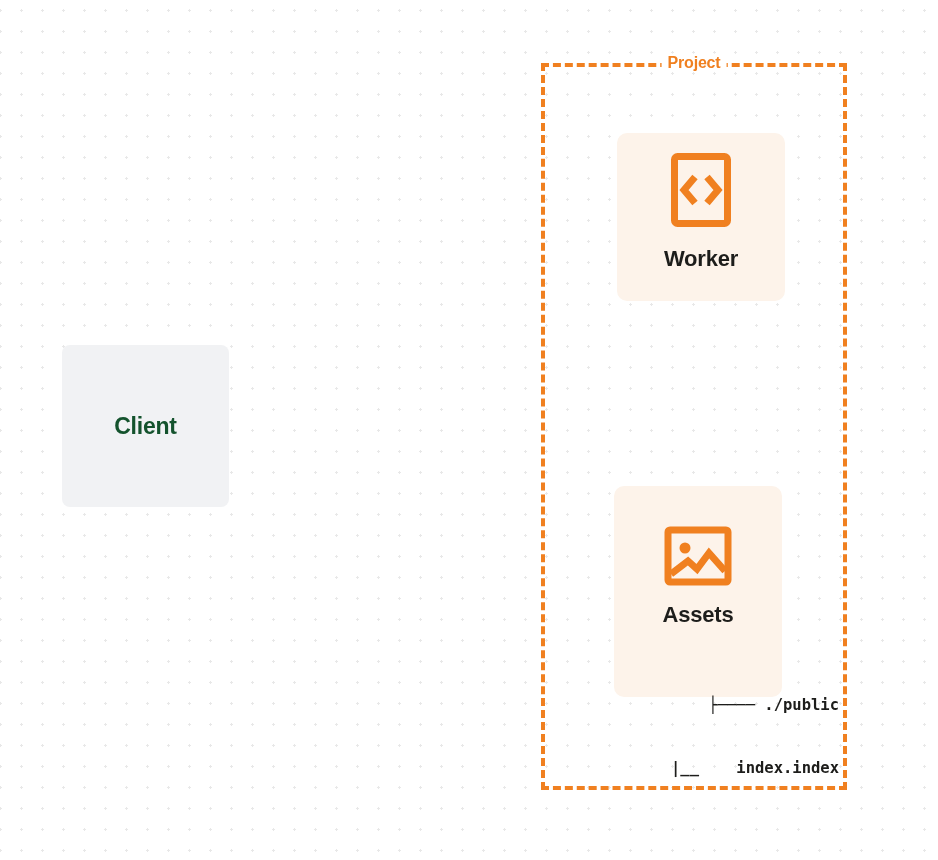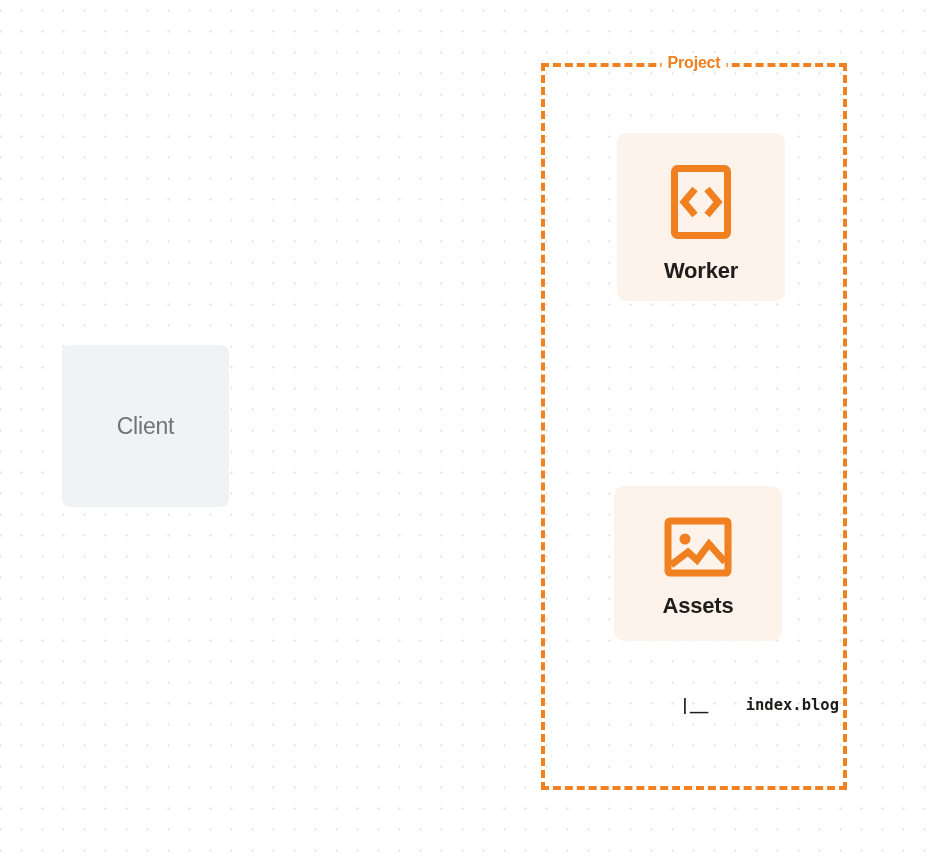--- a/index.html
+++ b/index.html
@@ -32,22 +32,22 @@
     width: 167px;
     height: 162px;
     background-color: #f1f2f4;
     border-radius: 8px;
     display: flex;
     align-items: center;
     justify-content: center;
   }
   #client-node .node-label {
     font-size: 23px;
-    font-weight: normal;
-    color: #737373;
+    font-weight: bold;
+    color: #14532d;
     letter-spacing: -0.2px;
   }
 
   
   #connection-group {
     position: absolute;
     left: 250px;
     top: 330px;
     width: 270px;
     height: 190px;
@@ -102,27 +102,27 @@
     border-radius: 10px;
     display: flex;
     flex-direction: column;
     align-items: center;
     box-sizing: border-box;
   }
   #worker-card {
     left: 72px;
     top: 66px;
     height: 168px;
-    padding-top: 31px;
+    padding-top: 19px;
   }
   #assets-card {
     left: 69px;
     top: 419px;
-    height: 155px;
-    padding-top: 31px;
+    height: 211px;
+    padding-top: 40px;
   }
   .service-icon {
     display: block;
   }
   .service-name {
     margin-top: 14px;
     font-size: 22px;
     font-weight: bold;
     color: #1d1d1b;
     letter-spacing: -0.2px;
@@ -179,18 +179,19 @@
         <svg width="68" height="60" viewBox="0 0 68 60">
           <rect x="4" y="4" width="60" height="52" rx="2" ry="2" fill="none" stroke="#f08020" stroke-width="7"></rect>
           <circle cx="21" cy="22" r="5.5" fill="#f08020"></circle>
           <polyline points="7,48 24,35 33,43 45,27 61,45" fill="none" stroke="#f08020" stroke-width="7" stroke-linecap="butt" stroke-linejoin="miter"></polyline>
         </svg>
       </span>
       <span class="service-name">Assets</span>
     </div>
 
     <div id="file-tree">
-      <span class="tree-row">   |__    index.blog</span>
+      <span class="tree-row">├──── ./public</span>
+      <span class="tree-row">   |__    index.index</span>
       
     </div>
 
   </div>
 </div>
 
 </body></html>

